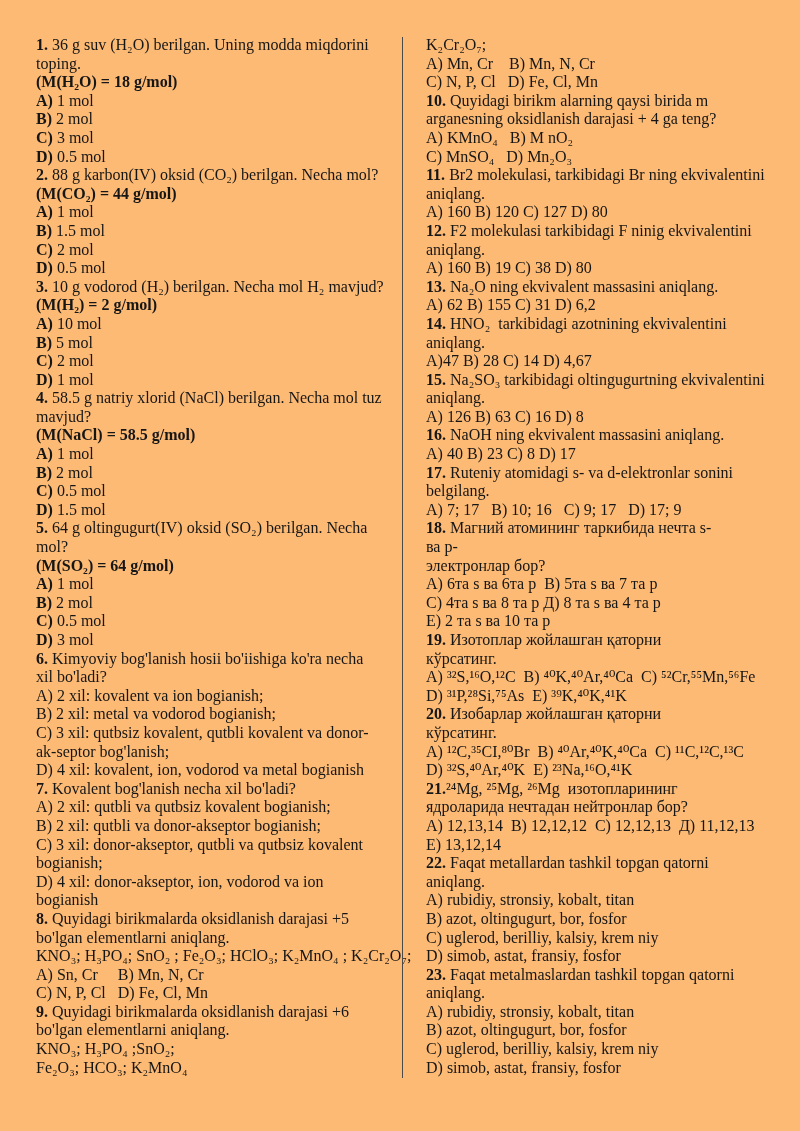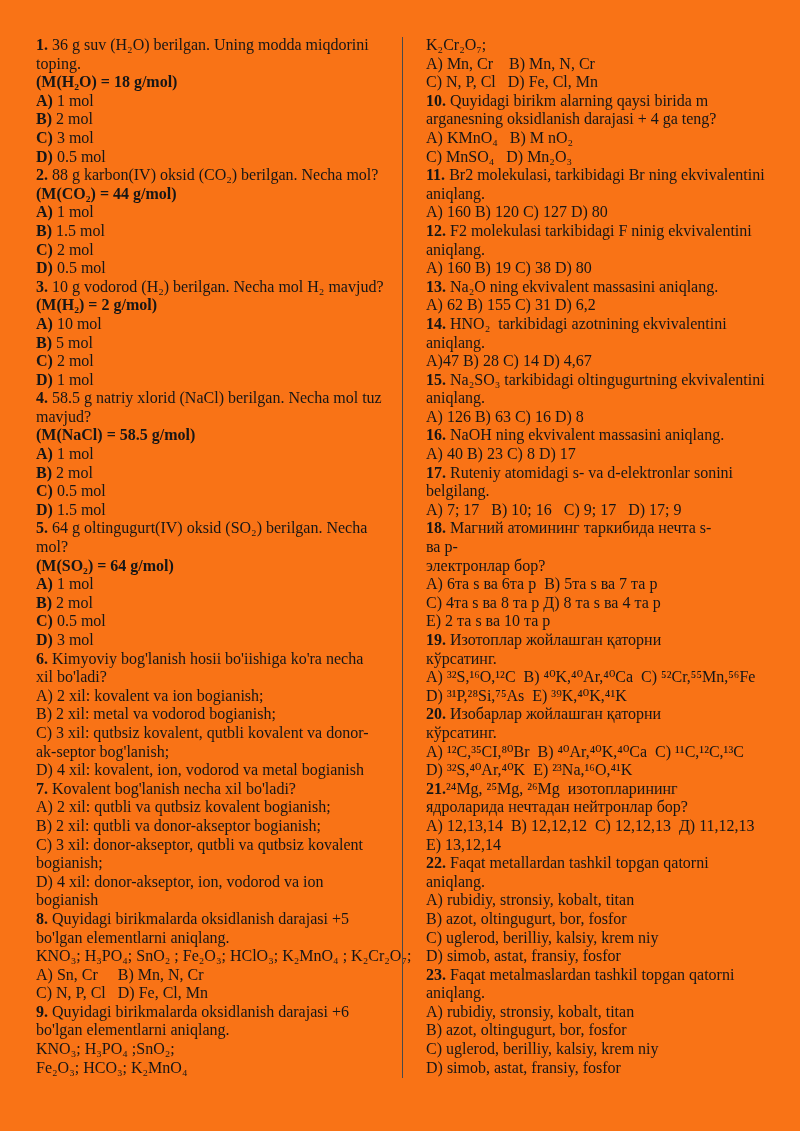--- a/index.html
+++ b/index.html
@@ -32,17 +32,17 @@
     width: 1px;
     height: 1041px;
     background: #4a4a4a;
   }
   .ln { height: 18.6px; }
   .b  { font-weight: bold; }
 </style>
 </head>
 <body>
 
-<div class="page" style="background: #f97316; color: rgb(22, 22, 22);">
+<div class="page" style="background: #fdba74; color: rgb(22, 22, 22);">
   <div class="col col-left" id="col-left"><div class="ln"><span class="b">1.</span><span> 36 g suv (H₂O) berilgan. Uning modda miqdorini</span></div><div class="ln"><span>toping.</span></div><div class="ln"><span class="b">(M(H₂O) = 18 g/mol)</span></div><div class="ln"><span class="b">A)</span><span> 1 mol</span></div><div class="ln"><span class="b">B)</span><span> 2 mol</span></div><div class="ln"><span class="b">C)</span><span> 3 mol</span></div><div class="ln"><span class="b">D)</span><span> 0.5 mol</span></div><div class="ln"><span class="b">2.</span><span> 88 g karbon(IV) oksid (CO₂) berilgan. Necha mol?</span></div><div class="ln"><span class="b">(M(CO₂) = 44 g/mol)</span></div><div class="ln"><span class="b">A)</span><span> 1 mol</span></div><div class="ln"><span class="b">B)</span><span> 1.5 mol</span></div><div class="ln"><span class="b">C)</span><span> 2 mol</span></div><div class="ln"><span class="b">D)</span><span> 0.5 mol</span></div><div class="ln"><span class="b">3.</span><span> 10 g vodorod (H₂) berilgan. Necha mol H₂ mavjud?</span></div><div class="ln"><span class="b">(M(H₂) = 2 g/mol)</span></div><div class="ln"><span class="b">A)</span><span> 10 mol</span></div><div class="ln"><span class="b">B)</span><span> 5 mol</span></div><div class="ln"><span class="b">C)</span><span> 2 mol</span></div><div class="ln"><span class="b">D)</span><span> 1 mol</span></div><div class="ln"><span class="b">4.</span><span> 58.5 g natriy xlorid (NaCl) berilgan. Necha mol tuz</span></div><div class="ln"><span>mavjud?</span></div><div class="ln"><span class="b">(M(NaCl) = 58.5 g/mol)</span></div><div class="ln"><span class="b">A)</span><span> 1 mol</span></div><div class="ln"><span class="b">B)</span><span> 2 mol</span></div><div class="ln"><span class="b">C)</span><span> 0.5 mol</span></div><div class="ln"><span class="b">D)</span><span> 1.5 mol</span></div><div class="ln"><span class="b">5.</span><span> 64 g oltingugurt(IV) oksid (SO₂) berilgan. Necha</span></div><div class="ln"><span>mol?</span></div><div class="ln"><span class="b">(M(SO₂) = 64 g/mol)</span></div><div class="ln"><span class="b">A)</span><span> 1 mol</span></div><div class="ln"><span class="b">B)</span><span> 2 mol</span></div><div class="ln"><span class="b">C)</span><span> 0.5 mol</span></div><div class="ln"><span class="b">D)</span><span> 3 mol</span></div><div class="ln"><span class="b">6.</span><span> Kimyoviy bog'lanish hosii bo'iishiga ko'ra necha</span></div><div class="ln"><span>xil bo'ladi?</span></div><div class="ln"><span>A) 2 xil: kovalent va ion bogianish;</span></div><div class="ln"><span>B) 2 xil: metal va vodorod bogianish;</span></div><div class="ln"><span>C) 3 xil: qutbsiz kovalent, qutbli kovalent va donor-</span></div><div class="ln"><span>ak-septor bog'lanish;</span></div><div class="ln"><span>D) 4 xil: kovalent, ion, vodorod va metal bogianish</span></div><div class="ln"><span class="b">7.</span><span> Kovalent bog'lanish necha xil bo'ladi?</span></div><div class="ln"><span>A) 2 xil: qutbli va qutbsiz kovalent bogianish;</span></div><div class="ln"><span>B) 2 xil: qutbli va donor-akseptor bogianish;</span></div><div class="ln"><span>C) 3 xil: donor-akseptor, qutbli va qutbsiz kovalent</span></div><div class="ln"><span>bogianish;</span></div><div class="ln"><span>D) 4 xil: donor-akseptor, ion, vodorod va ion</span></div><div class="ln"><span>bogianish</span></div><div class="ln"><span class="b">8.</span><span> Quyidagi birikmalarda oksidlanish darajasi +5</span></div><div class="ln"><span>bo'lgan elementlarni aniqlang.</span></div><div class="ln"><span>KNO₃; H₃PO₄; SnO₂ ; Fe₂O₃; HClO₃; K₂MnO₄ ; K₂Cr₂O₇;</span></div><div class="ln"><span>A) Sn, Cr     B) Mn, N, Cr</span></div><div class="ln"><span>C) N, P, Cl   D) Fe, Cl, Mn</span></div><div class="ln"><span class="b">9.</span><span> Quyidagi birikmalarda oksidlanish darajasi +6</span></div><div class="ln"><span>bo'lgan elementlarni aniqlang.</span></div><div class="ln"><span>KNO₃; H₃PO₄ ;SnO₂;</span></div><div class="ln"><span>Fe₂O₃; HCO₃; K₂MnO₄</span></div></div>
   <div class="divider" id="divider" style="background: rgb(74, 74, 74);"></div>
   <div class="col col-right" id="col-right"><div class="ln"><span>K₂Cr₂O₇;</span></div><div class="ln"><span>A) Mn, Cr    B) Mn, N, Cr</span></div><div class="ln"><span>C) N, P, Cl   D) Fe, Cl, Mn</span></div><div class="ln"><span class="b">10.</span><span> Quyidagi birikm alarning qaysi birida m</span></div><div class="ln"><span>arganesning oksidlanish darajasi + 4 ga teng?</span></div><div class="ln"><span>A) KMnO₄   B) M nO₂</span></div><div class="ln"><span>C) MnSO₄   D) Mn₂O₃</span></div><div class="ln"><span class="b">11.</span><span> Br2 molekulasi, tarkibidagi Br ning ekvivalentini</span></div><div class="ln"><span>aniqlang.</span></div><div class="ln"><span>A) 160 B) 120 C) 127 D) 80</span></div><div class="ln"><span class="b">12.</span><span> F2 molekulasi tarkibidagi F ninig ekvivalentini</span></div><div class="ln"><span>aniqlang.</span></div><div class="ln"><span>A) 160 B) 19 C) 38 D) 80</span></div><div class="ln"><span class="b">13.</span><span> Na₂O ning ekvivalent massasini aniqlang.</span></div><div class="ln"><span>A) 62 B) 155 C) 31 D) 6,2</span></div><div class="ln"><span class="b">14.</span><span> HNO₂  tarkibidagi azotnining ekvivalentini</span></div><div class="ln"><span>aniqlang.</span></div><div class="ln"><span>A)47 B) 28 C) 14 D) 4,67</span></div><div class="ln"><span class="b">15.</span><span> Na₂SO₃ tarkibidagi oltingugurtning ekvivalentini</span></div><div class="ln"><span>aniqlang.</span></div><div class="ln"><span>A) 126 B) 63 C) 16 D) 8</span></div><div class="ln"><span class="b">16.</span><span> NaOH ning ekvivalent massasini aniqlang.</span></div><div class="ln"><span>A) 40 B) 23 C) 8 D) 17</span></div><div class="ln"><span class="b">17.</span><span> Ruteniy atomidagi s- va d-elektronlar sonini</span></div><div class="ln"><span>belgilang.</span></div><div class="ln"><span>A) 7; 17   B) 10; 16   C) 9; 17   D) 17; 9</span></div><div class="ln"><span class="b">18.</span><span> Магний атомининг таркибида нечта s-</span></div><div class="ln"><span>ва p-</span></div><div class="ln"><span>электронлар бор?</span></div><div class="ln"><span>A) 6та s ва 6та p  B) 5та s ва 7 та p</span></div><div class="ln"><span>C) 4та s ва 8 та p Д) 8 та s ва 4 та p</span></div><div class="ln"><span>E) 2 та s ва 10 та p</span></div><div class="ln"><span class="b">19.</span><span> Изотоплар жойлашган қаторни</span></div><div class="ln"><span>кўрсатинг.</span></div><div class="ln"><span>A) ³²S,¹⁶O,¹²C  B) ⁴⁰K,⁴⁰Ar,⁴⁰Ca  C) ⁵²Cr,⁵⁵Mn,⁵⁶Fe</span></div><div class="ln"><span>D) ³¹P,²⁸Si,⁷⁵As  E) ³⁹K,⁴⁰K,⁴¹K</span></div><div class="ln"><span class="b">20.</span><span> Изобарлар жойлашган қаторни</span></div><div class="ln"><span>кўрсатинг.</span></div><div class="ln"><span>A) ¹²C,³⁵CI,⁸⁰Br  B) ⁴⁰Ar,⁴⁰K,⁴⁰Ca  C) ¹¹C,¹²C,¹³C</span></div><div class="ln"><span>D) ³²S,⁴⁰Ar,⁴⁰K  E) ²³Na,¹⁶O,⁴¹K</span></div><div class="ln"><span class="b">21.</span><span>²⁴Mg, ²⁵Mg, ²⁶Mg  изотопларининг</span></div><div class="ln"><span>ядроларида нечтадан нейтронлар бор?</span></div><div class="ln"><span>A) 12,13,14  B) 12,12,12  C) 12,12,13  Д) 11,12,13</span></div><div class="ln"><span>E) 13,12,14</span></div><div class="ln"><span class="b">22.</span><span> Faqat metallardan tashkil topgan qatorni</span></div><div class="ln"><span>aniqlang.</span></div><div class="ln"><span>A) rubidiy, stronsiy, kobalt, titan</span></div><div class="ln"><span>B) azot, oltingugurt, bor, fosfor</span></div><div class="ln"><span>C) uglerod, berilliy, kalsiy, krem niy</span></div><div class="ln"><span>D) simob, astat, fransiy, fosfor</span></div><div class="ln"><span class="b">23.</span><span> Faqat metalmaslardan tashkil topgan qatorni</span></div><div class="ln"><span>aniqlang.</span></div><div class="ln"><span>A) rubidiy, stronsiy, kobalt, titan</span></div><div class="ln"><span>B) azot, oltingugurt, bor, fosfor</span></div><div class="ln"><span>C) uglerod, berilliy, kalsiy, krem niy</span></div><div class="ln"><span>D) simob, astat, fransiy, fosfor</span></div></div>
 </div>
 
 </body></html>

